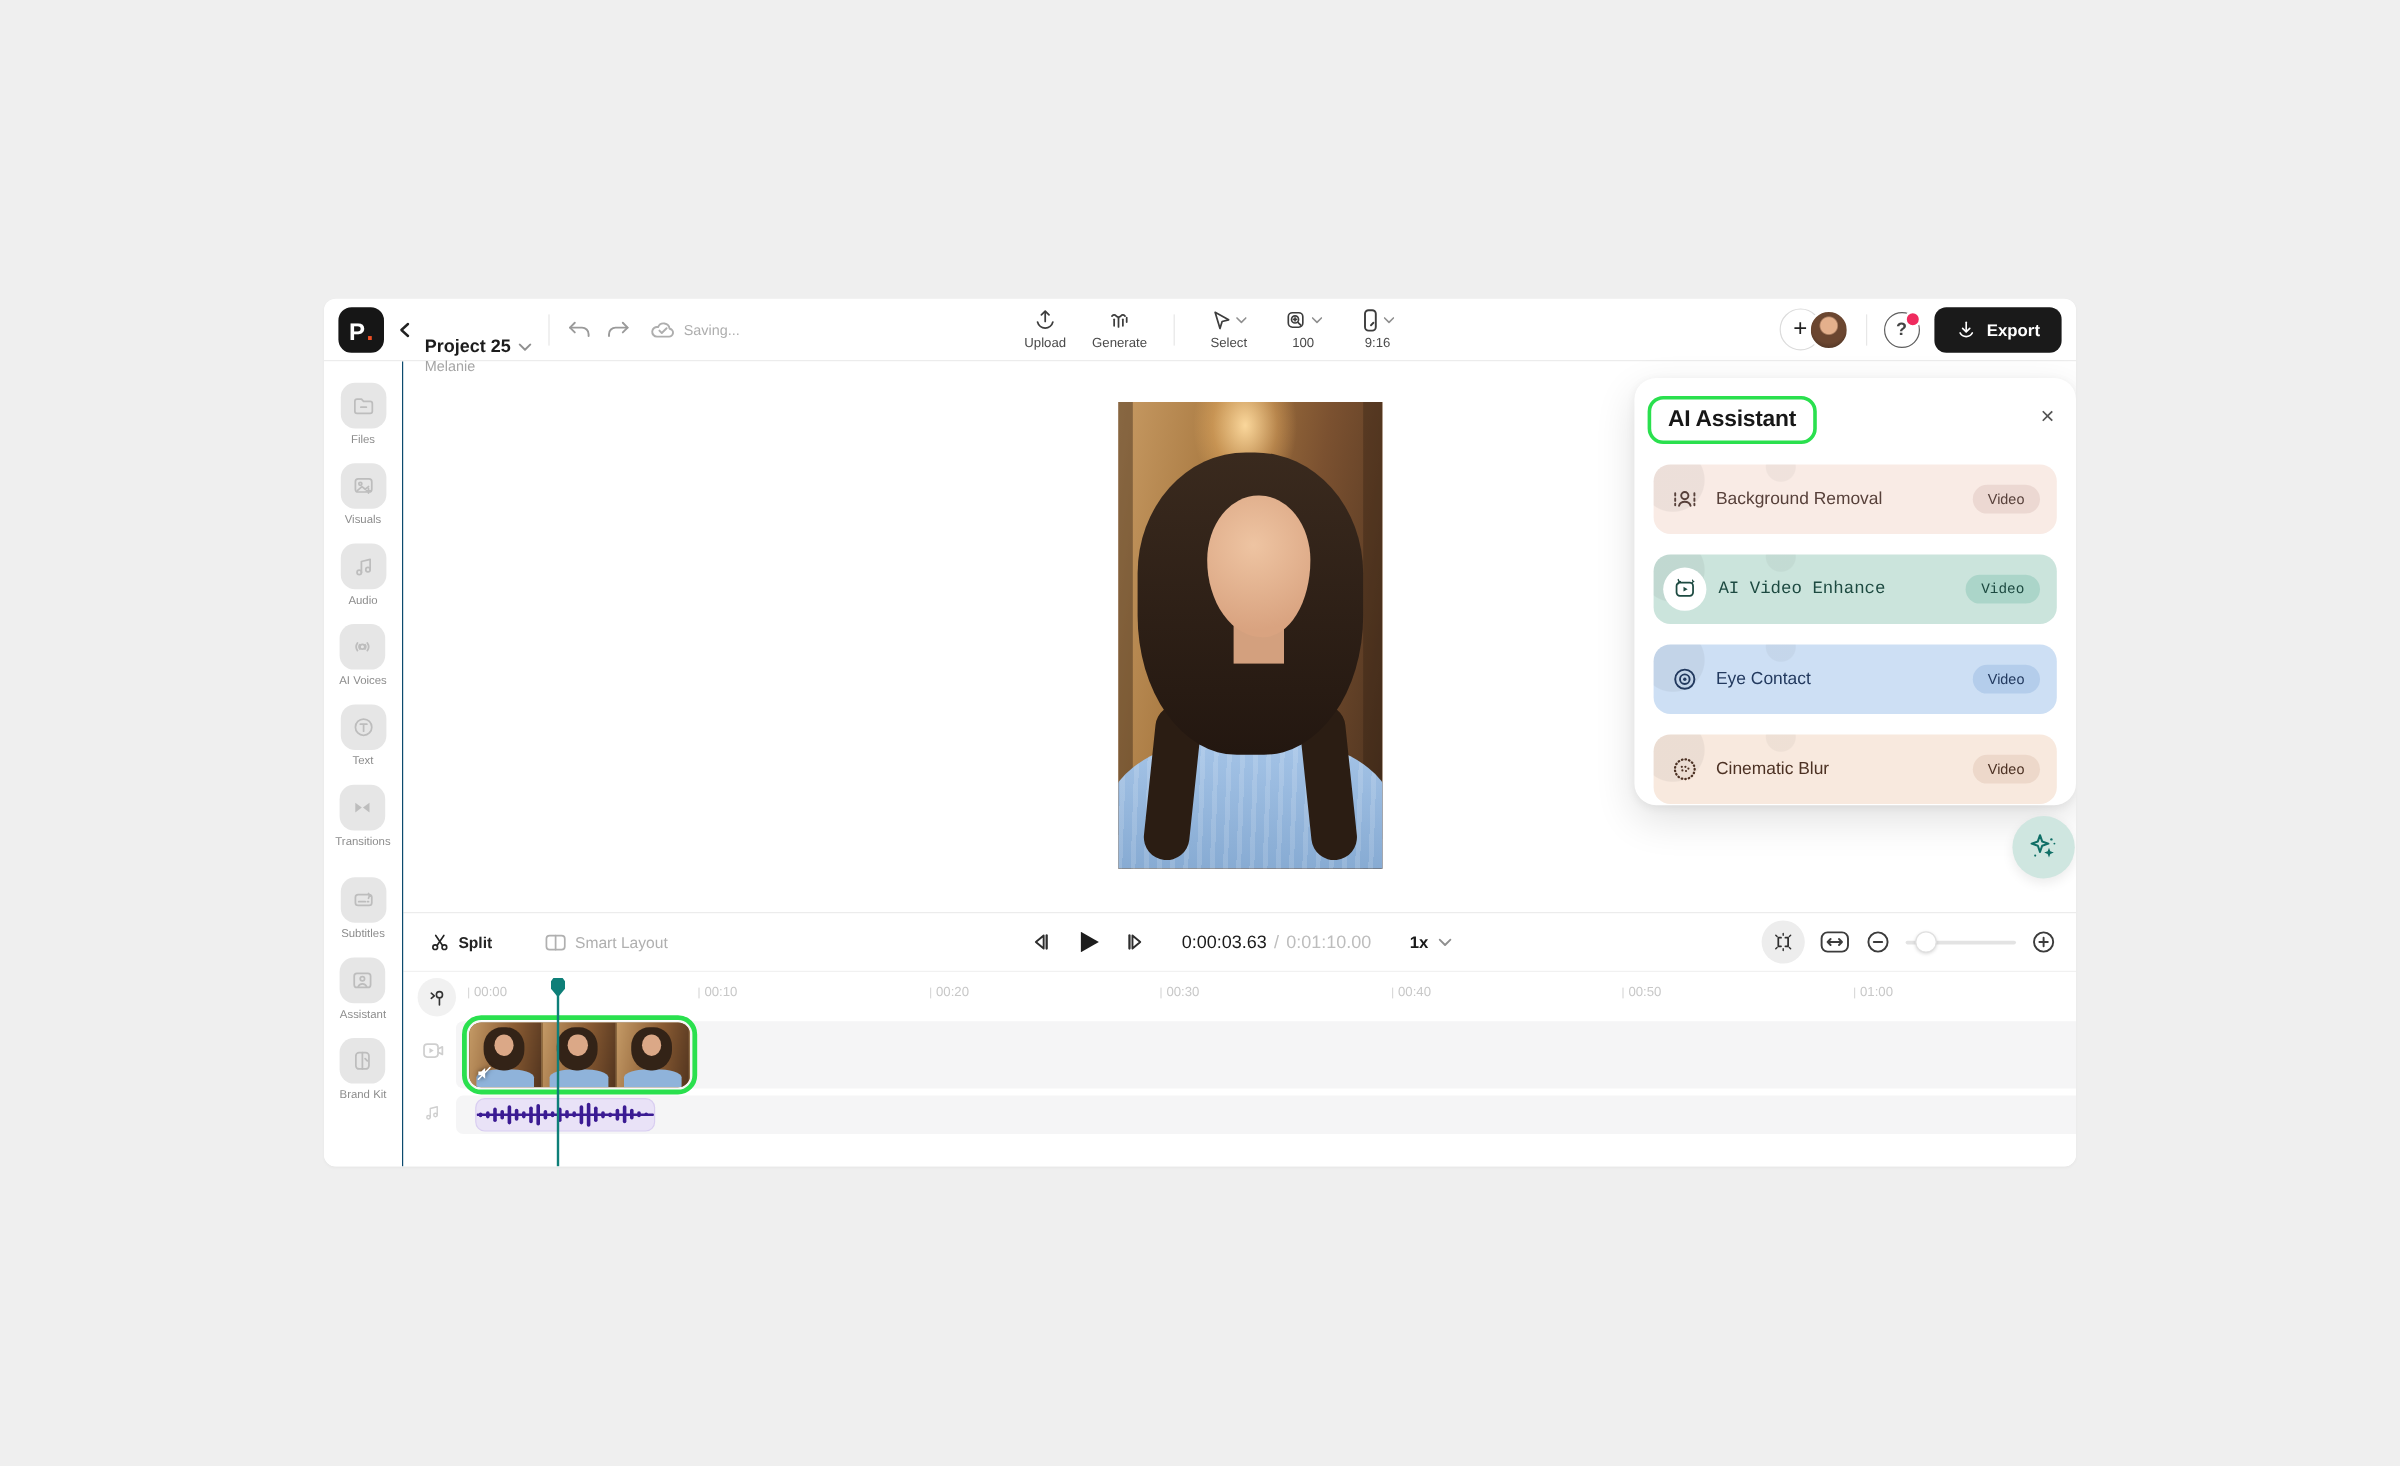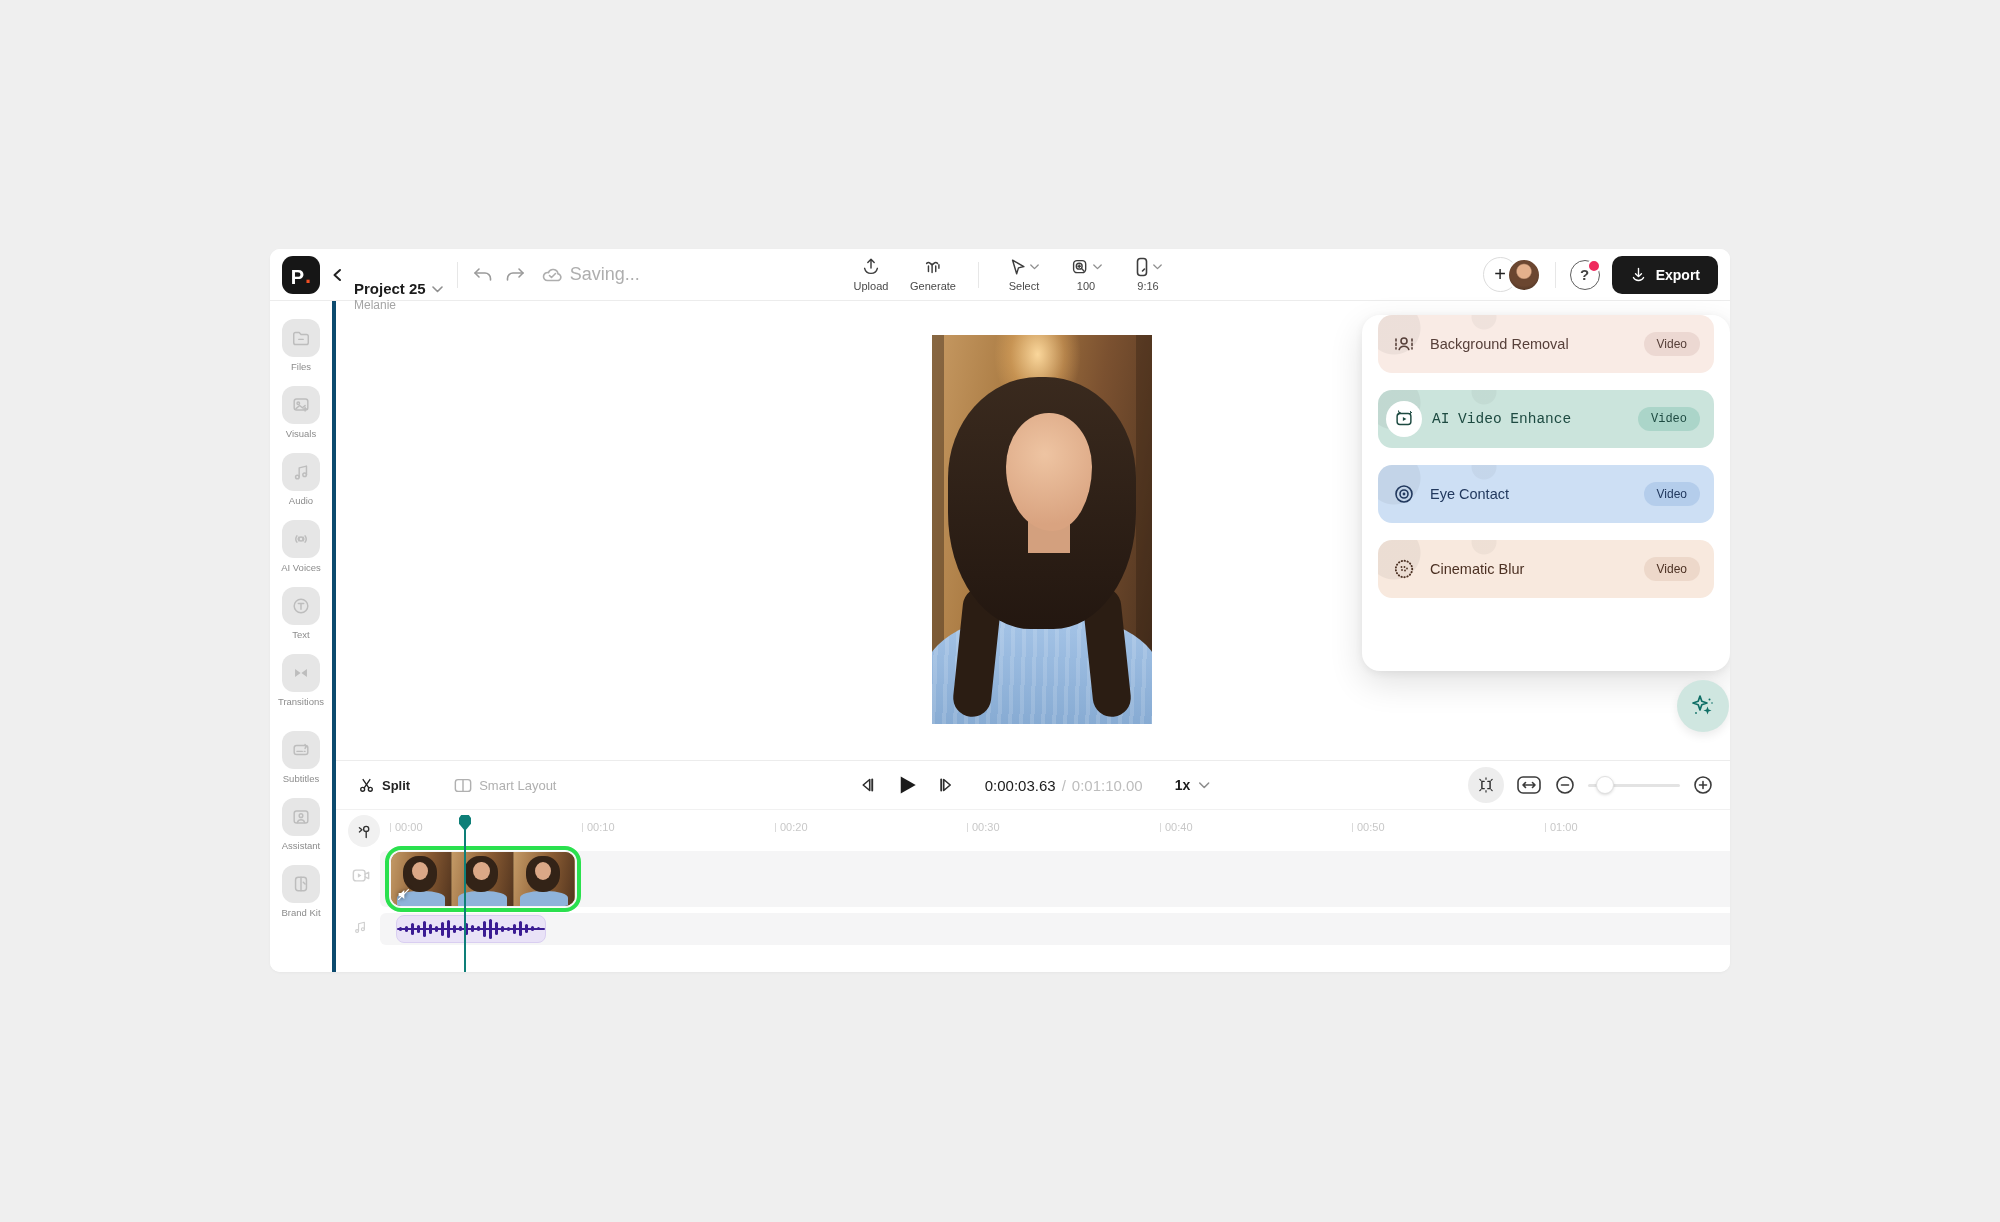--- a/index.html
+++ b/index.html
@@ -11,36 +11,36 @@
   
   .header{position:absolute;left:0;top:0;right:0;height:52px;border-bottom:1px solid #ececec;display:flex;align-items:center;padding:0 12px;box-sizing:border-box;background:#fff;z-index:30;}
   .logo{width:38px;height:38px;background:#161616;border-radius:11px;display:flex;align-items:flex-end;justify-content:center;color:#fff;font-weight:700;font-size:20px;line-height:1;padding-bottom:7px;box-sizing:border-box;flex:0 0 auto;}
   .logo .dot{color:#f04f24;font-size:22px;margin-left:1px;}
   .backbtn{margin-left:10px;color:#222;cursor:pointer;}
   .ptitles{margin-left:8px;line-height:1.15;margin-top:44px;}
   .ptitle-row{display:flex;align-items:center;gap:6px;font-size:15px;font-weight:700;color:#1c1c1c;}
   .psub{font-size:12px;color:#a5a5a5;margin-top:1px;}
   .vdiv{width:1px;height:26px;background:#e7e7e7;margin:0 14px;flex:0 0 auto;}
   .histbtn{color:#9a9a9a;margin-right:10px;}
-  .saving{display:flex;align-items:center;gap:7px;color:#aeaeae;font-size:18px;margin-left:6px;}
+  .saving{display:flex;align-items:center;gap:7px;color:#aeaeae;font-size:12px;margin-left:6px;}
   .hc{position:absolute;left:570px;top:0;bottom:0;display:flex;align-items:center;}
   .tool{display:flex;flex-direction:column;align-items:center;justify-content:center;color:#3d3d3d;width:62px;cursor:pointer;}
   .tool .lbl{font-size:11px;color:#4a4a4a;margin-top:3px;}
   .tool .irow{display:flex;align-items:center;gap:3px;height:20px;}
   .chev{color:#8f8f8f;}
   .hr{position:absolute;right:12px;top:0;bottom:0;display:flex;align-items:center;gap:12px;}
   .addwrap{display:flex;align-items:center;}
   .pluscirc{width:33px;height:33px;border-radius:50%;background:#fff;border:1px solid #dcdcdc;display:flex;align-items:center;justify-content:center;font-size:20px;color:#222;z-index:1;}
   .avatar{width:34px;height:34px;border-radius:50%;margin-left:-11px;z-index:2;background:radial-gradient(circle at 50% 38%,#e4b08c 0 28%,#6b4630 34% 60%,#3c2a1e 100%);border:2px solid #fff;box-sizing:border-box;}
   .helpbtn{position:relative;width:30px;height:30px;border-radius:50%;border:1.6px solid #5f5f5f;display:flex;align-items:center;justify-content:center;font-size:15px;font-weight:600;color:#444;box-sizing:border-box;}
   .helpdot{position:absolute;right:-2px;top:-2px;width:10px;height:10px;border-radius:50%;background:#ef2b5e;border:2px solid #fff;}
   .exportbtn{height:38px;background:#1a1a1a;color:#fff;border-radius:10px;display:flex;align-items:center;gap:9px;padding:0 18px;font-size:14px;font-weight:600;cursor:pointer;}
 
   
-  .sidebar{position:absolute;left:0;top:52px;bottom:0;width:66px;border-right:4px solid #0c4a6e;display:flex;flex-direction:column;align-items:center;padding-top:18px;gap:14px;box-sizing:border-box;background:#fff;z-index:20;}
+  .sidebar{position:absolute;left:0;top:52px;bottom:0;width:66px;border-right:1px solid #0c4a6e;display:flex;flex-direction:column;align-items:center;padding-top:18px;gap:14px;box-sizing:border-box;background:#fff;z-index:20;}
   .sbitem{display:flex;flex-direction:column;align-items:center;gap:4px;cursor:pointer;}
   .sbitem.gap{margin-top:10px;}
   .sbicon{width:38px;height:38px;border-radius:12px;background:#e6e6e6;color:#bdbdbd;display:flex;align-items:center;justify-content:center;}
   .sblabel{font-size:9.5px;color:#8c8c8c;}
 
   
   .preview{position:absolute;left:662px;top:86px;width:220px;height:389px;overflow:hidden;background:#7b5130;}
   .pv-bg{position:absolute;inset:0;background:radial-gradient(60px 85px at 48% 5%,rgba(255,220,160,.95),rgba(250,190,110,.35) 45%,rgba(0,0,0,0) 72%),linear-gradient(100deg,#c79a63 0%,#a97a42 32%,#7b5130 62%,#4a311e 100%);}
   .pv-band-l{position:absolute;left:0;top:0;bottom:0;width:12px;background:rgba(35,22,12,.38);}
   .pv-band-r{position:absolute;right:0;top:0;bottom:0;width:16px;background:rgba(35,22,12,.30);}
@@ -344,20 +344,24 @@
       <div class="pv-band-r"></div>
       <div class="pv-sweater"></div>
       <div class="pv-strand l"></div>
       <div class="pv-strand r"></div>
       <div class="pv-hair"></div>
       <div class="pv-neck"></div>
       <div class="pv-face"></div>
     </div>
 
     <div class="panel">
+      <div class="panel-head">
+        <div class="title-box"><span>AI Assistant</span></div>
+        <div class="panel-close"><span>×</span></div>
+      </div>
       <div class="cards">
         <div class="card c0">
           <div class="cicon">
               <svg width="24" height="24" viewBox="0 0 24 24">
                 <circle class="ic" cx="12" cy="9" r="3"></circle>
                 <path class="ic" d="M7.2 17.5 a5 4.6 0 0 1 9.6 0"></path>
                 <path class="ic" d="M4 7 v10" stroke-dasharray="2 2.4"></path>
                 <path class="ic" d="M20 7 v10" stroke-dasharray="2 2.4"></path>
               </svg>
             </div>

